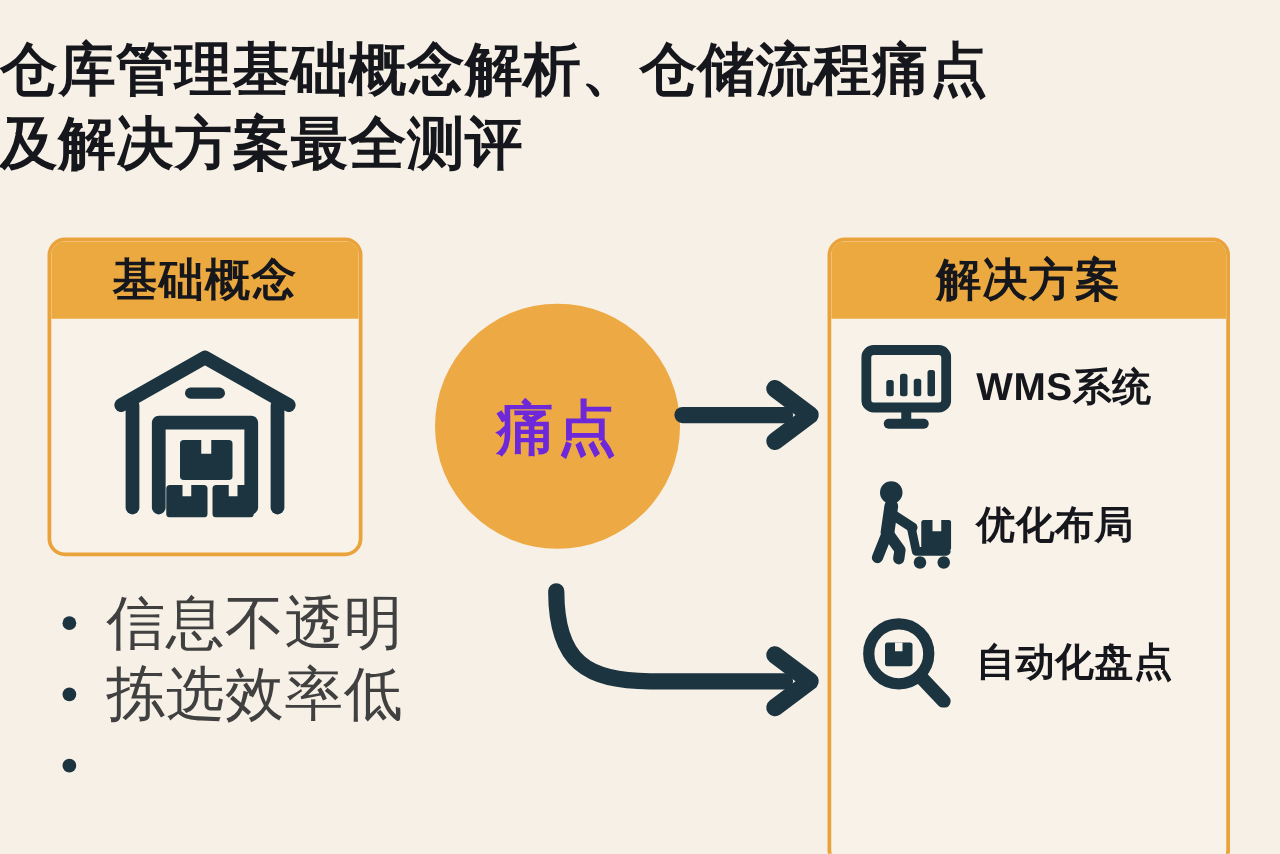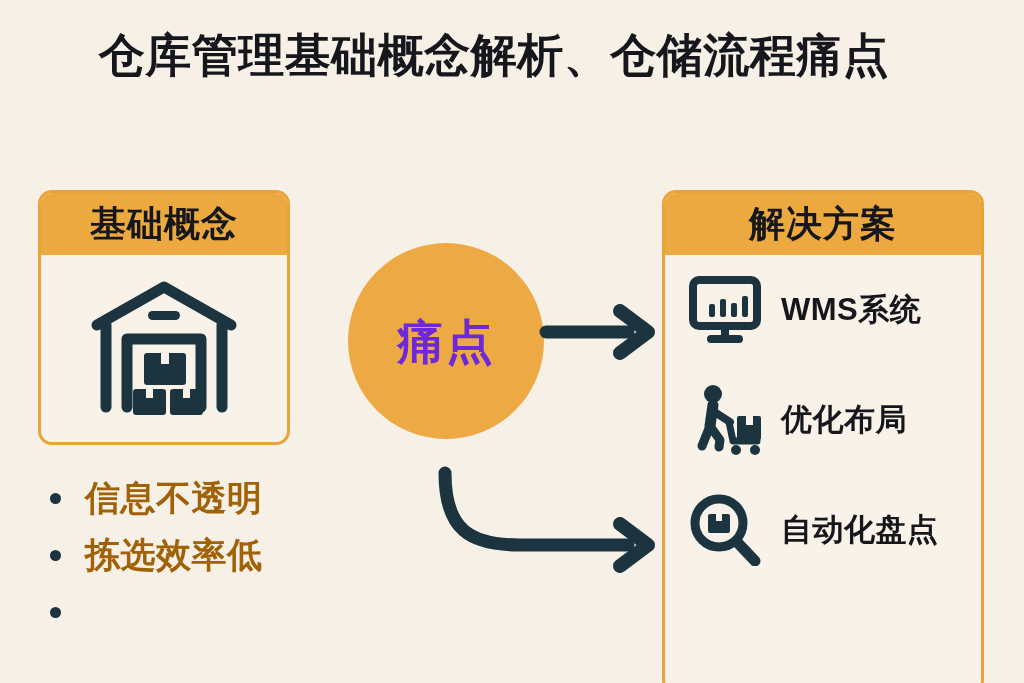--- a/index.html
+++ b/index.html
@@ -19,21 +19,20 @@
     height: 683px;
     background: #f7f0e6;
   }
 
   
   .title-block {
     position: absolute;
     left: 0;
     top: 26px;
     width: 988px;
-    text-align: center;
   }
   .title-line {
     display: block;
     color: #15171c;
     font-size: 46px;
     font-weight: bold;
     line-height: 1.28;
     letter-spacing: 0.5px;
     white-space: nowrap;
   }
@@ -132,23 +131,23 @@
   .bullet-dot {
     width: 11px;
     height: 11px;
     border-radius: 50%;
     background: #1b3440;
     flex: 0 0 11px;
     margin-left: 6px;
   }
   .bullet-text {
     margin-left: 24px;
-    color: #a16207;
-    font-size: 35px;
-    font-weight: bold;
+    color: #404040;
+    font-size: 47px;
+    font-weight: normal;
     letter-spacing: 0.5px;
     white-space: nowrap;
   }
 
   
   #pain-circle {
     position: absolute;
     left: 348px;
     top: 243px;
     width: 196px;
@@ -177,20 +176,21 @@
     pointer-events: none;
   }
 </style>
 </head>
 <body>
 
 <div id="canvas">
 
   <div class="title-block">
     <span class="title-line">仓库管理基础概念解析、仓储流程痛点</span>
+    <span class="title-line">及解决方案最全测评</span>
   </div>
 
   <div class="card" id="card-basics">
     <div class="card-header">
       <span class="card-header-text">基础概念</span>
     </div>
     <div class="card-body">
       <span>
         <svg width="150" height="136" viewBox="0 0 150 136" fill="none" aria-hidden="true">
 

